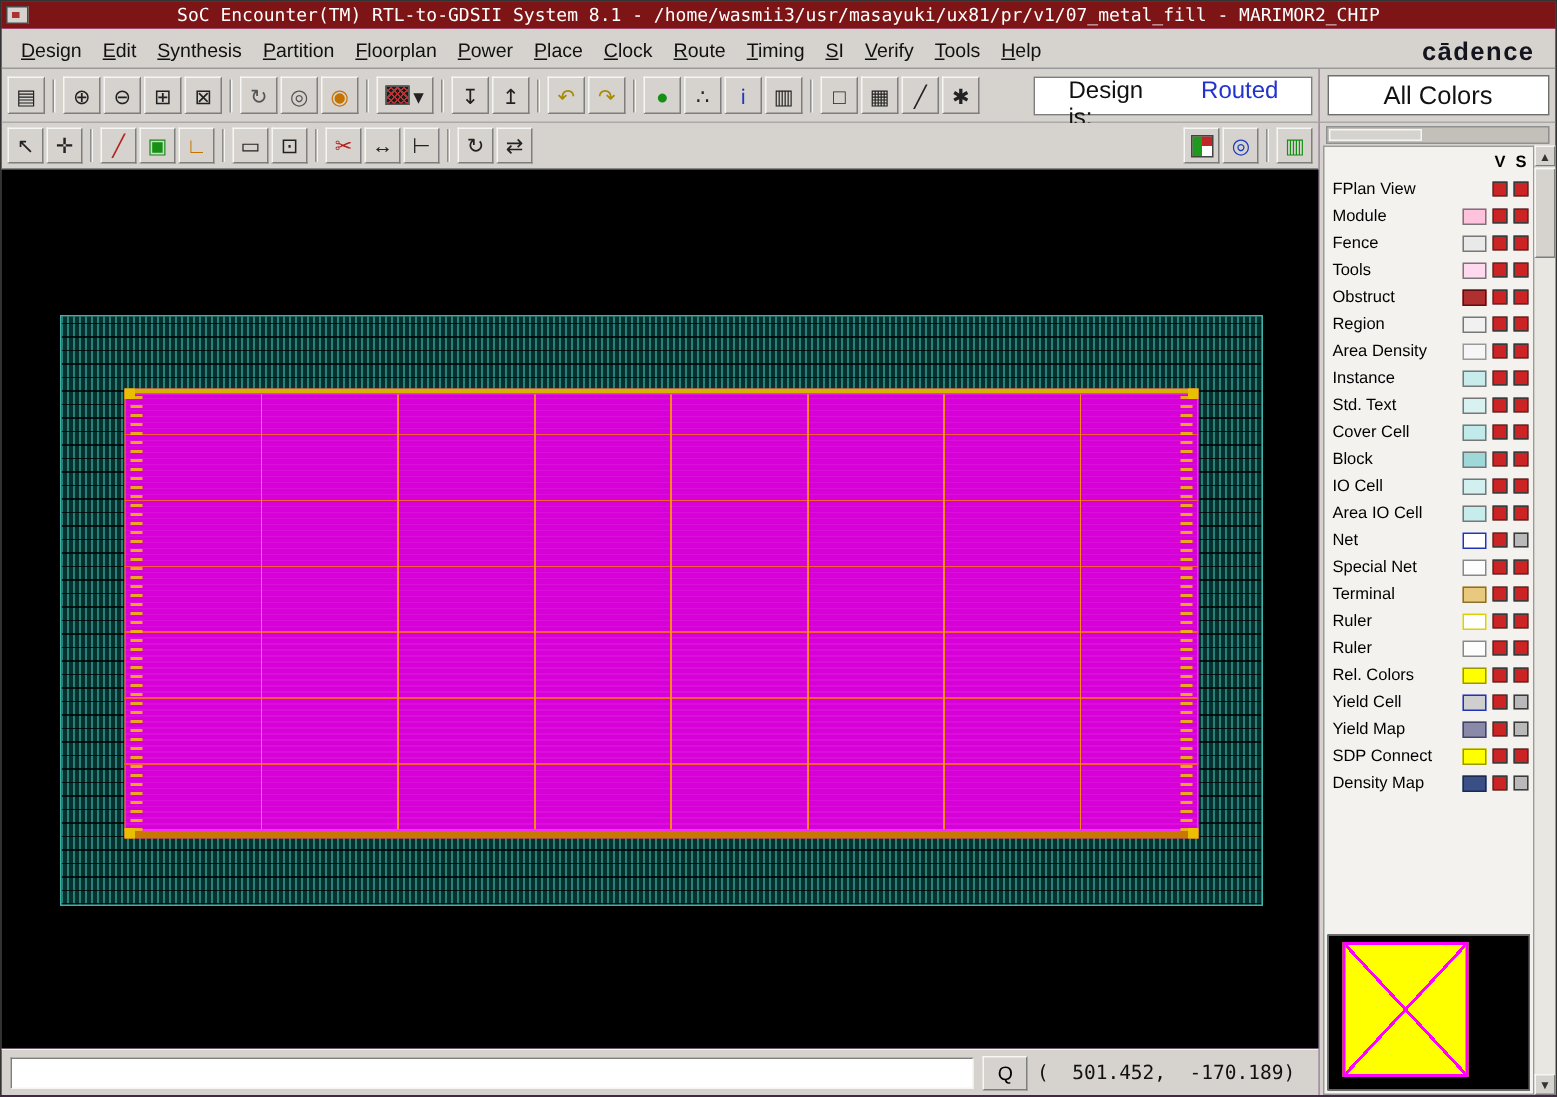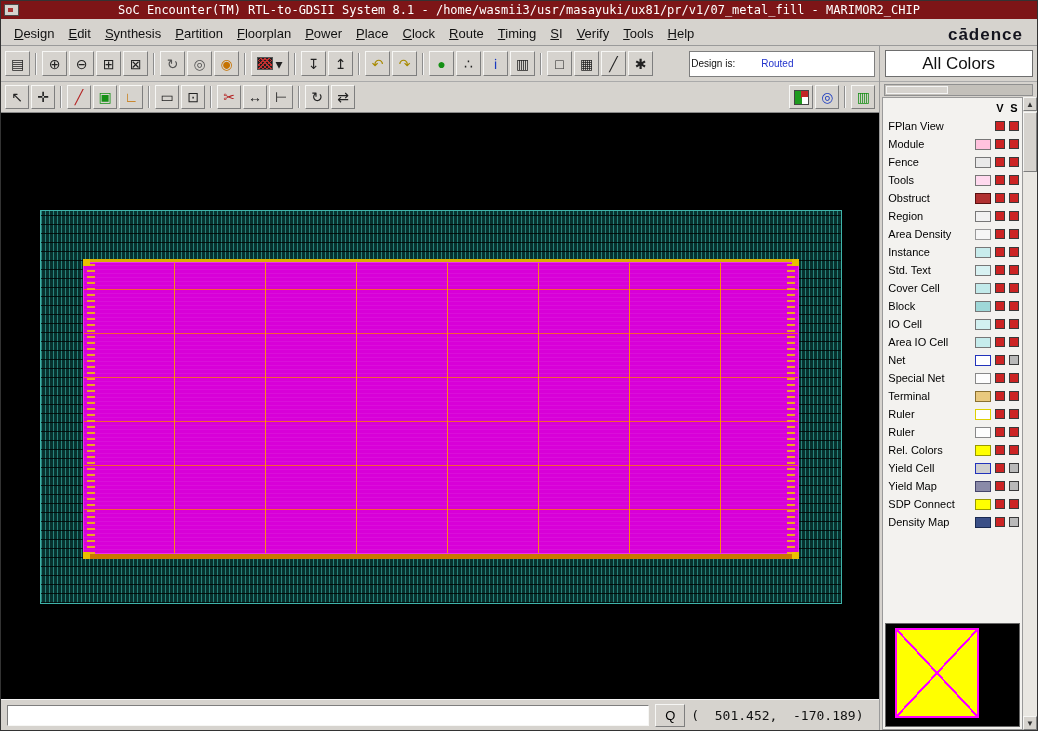--- a/index.html
+++ b/index.html
@@ -29,21 +29,21 @@
   .toolbar2 .tbtn { width:24px; height:24px; }
   .sep { width:2px; height:22px; margin:0 3px; border-left:1px solid #8d8d8d; border-right:1px solid #f4f4f4; flex:0 0 auto; }
   .g-green { color:#159015; } .g-orange { color:#c67200; } .g-blue { color:#1a3ac0; }
   .g-red { color:#b42222; } .g-yellow { color:#a88a00; } .g-gray { color:#555; }
   .pattern-box { width:16px; height:13px; margin-right:2px; border:1px solid #555;
     background: repeating-linear-gradient(45deg, #c03030 0 1px, transparent 1px 3px),
                 repeating-linear-gradient(-45deg, #c03030 0 1px, transparent 1px 3px), #1d1d1d; }
   .tbtn.wide { width:38px; }
   .quad { width:15px; height:15px; border:1px solid #444;
     background: conic-gradient(#c22626 0 25%, #ffffff 25% 50%, #1f9a1f 50% 75%, #1f9a1f 75%); }
-  .design-box { margin-left:auto; width:186px; height:26px; background:#fff; border:1px solid #7e7e7e; display:flex; align-items:center; padding:0 1px; font-size:10px; }
+  .design-box { margin-left:auto; width:186px; height:26px; background:#fff; border:1px solid #7e7e7e; display:flex; padding:0 22px; font-size:16px; }
   .design-box .lbl { color:#111; }
   .design-box .val { color:#2233cc; margin-left:26px; }
 
   
   .canvas { flex:1; position:relative; background:#000; overflow:hidden; }
   .die { position:absolute; left:40px; top:98px; width:800px; height:392px;
     background:
       repeating-linear-gradient(0deg, rgba(0,0,0,.78) 0 1px, transparent 1px 9px),
       repeating-linear-gradient(90deg, rgba(66,196,184,.55) 0 1px, transparent 1px 4px),
       #07312e;

